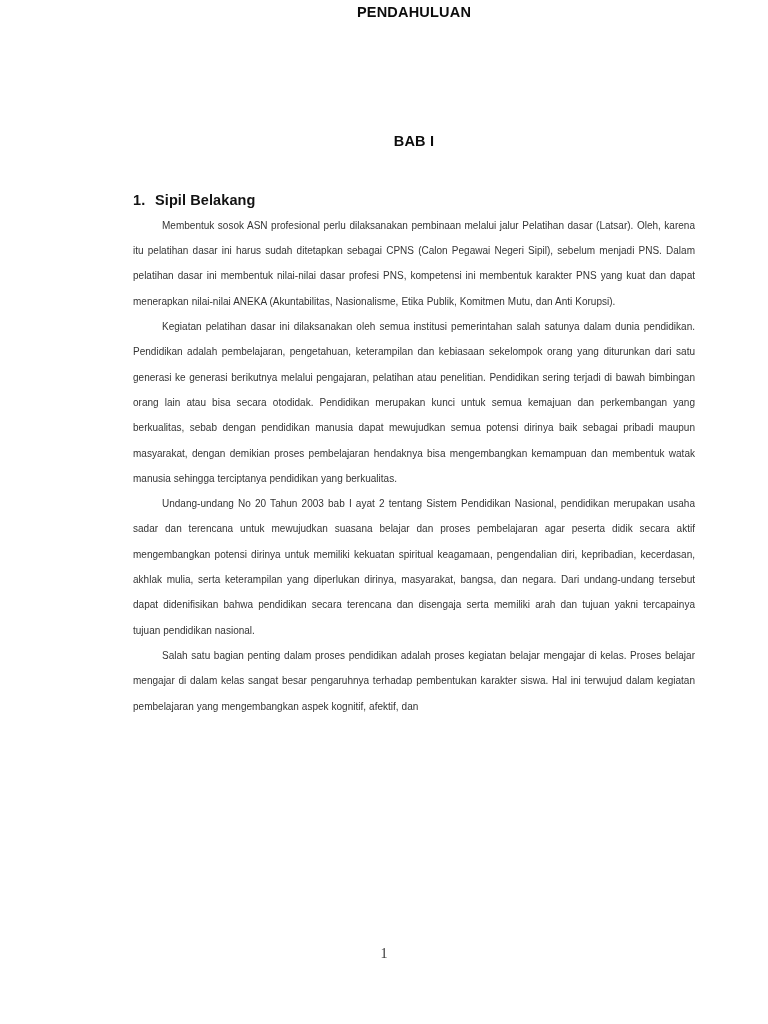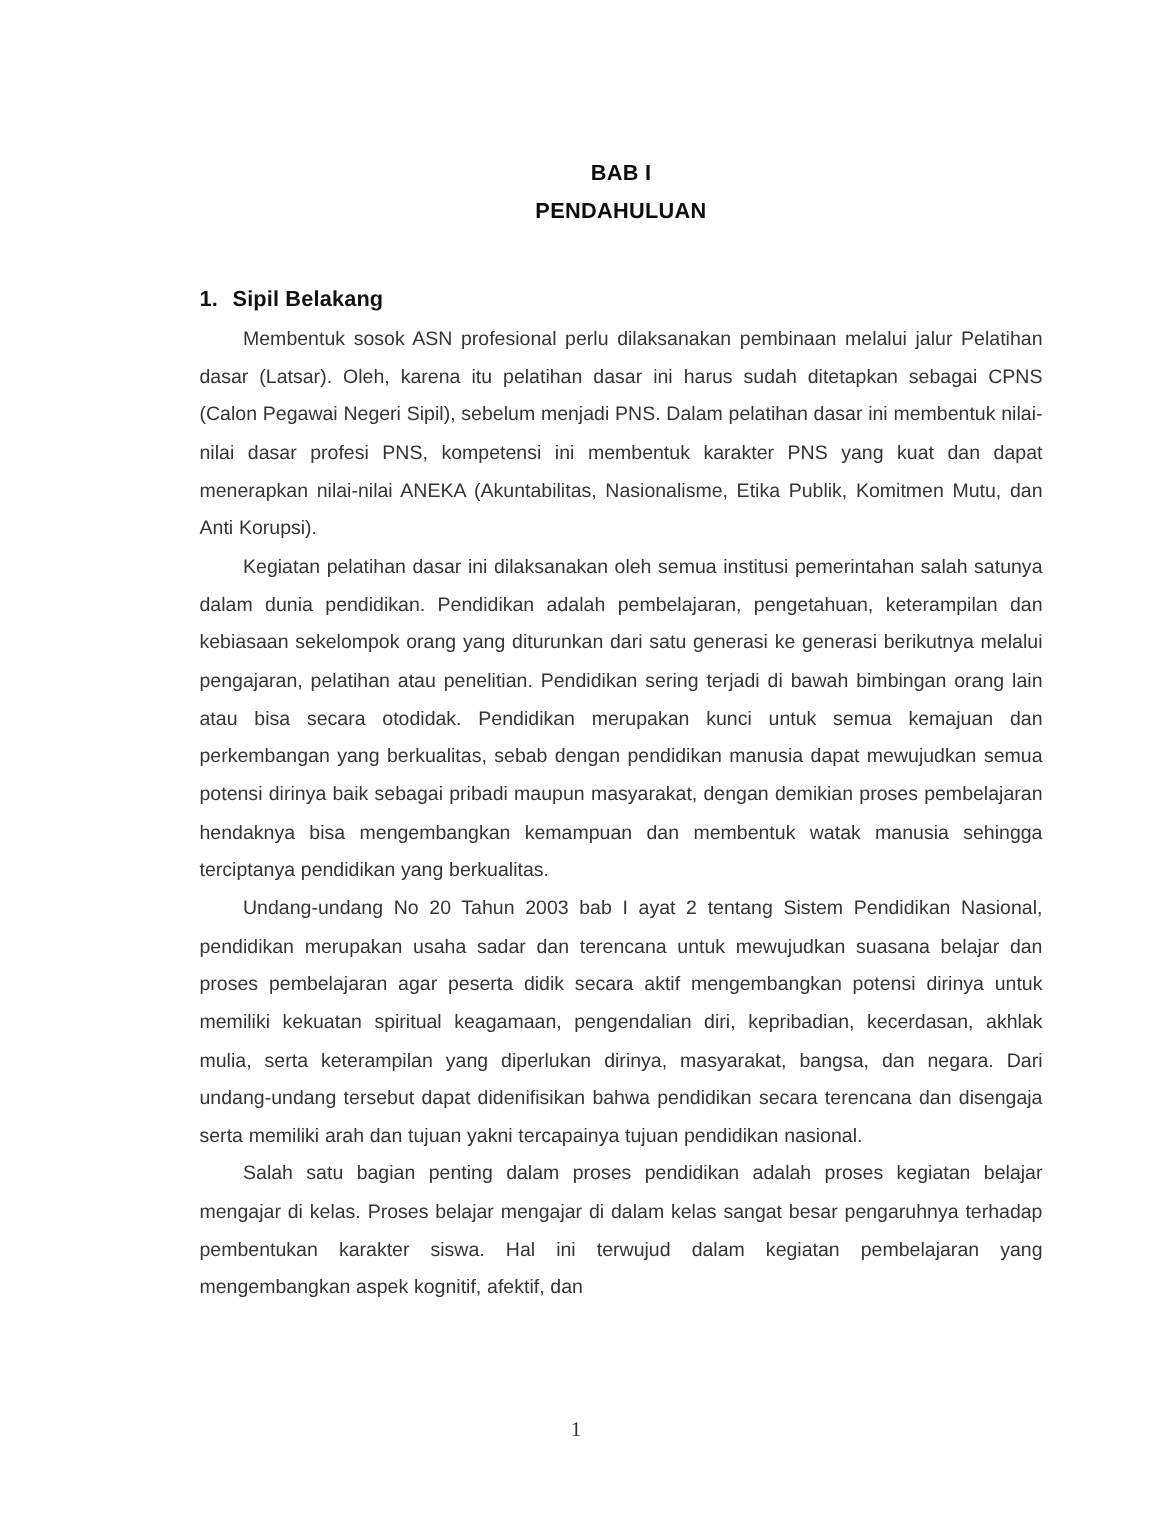--- a/index.html
+++ b/index.html
@@ -45,21 +45,21 @@
   }
   .section-number {
     width: 22px;
     flex: 0 0 22px;
   }
   .section-title {
     flex: 1 1 auto;
   }
   p.body-par {
     margin: 0;
-    font-size: 13px;
+    font-size: 10px;
     line-height: 25.3px;
     color: #343434;
     text-align: justify;
     text-justify: inter-word;
     text-indent: 29px;
     letter-spacing: 0.01px;
     word-spacing: 0.2px;
   }
   p.body-par:first-of-type {
     margin-top: 0;
@@ -74,23 +74,23 @@
     color: #333333;
     font-family: "Liberation Serif", serif;
   }
 </style>
 </head>
 <body>
 
 <div class="page">
   <div class="content">
 
+    <div class="chapter-heading">PENDAHULUAN</div>
+
     <div class="chapter-heading first">BAB I</div>
-
-    <div class="chapter-heading">PENDAHULUAN</div>
 
     <div class="section-heading">
       <span class="section-number">1.</span>
       <span class="section-title">Sipil Belakang</span>
     </div>
 
     <p class="body-par">Membentuk sosok ASN profesional perlu dilaksanakan pembinaan melalui jalur Pelatihan dasar (Latsar). Oleh, karena itu pelatihan dasar ini harus sudah ditetapkan sebagai CPNS (Calon Pegawai Negeri Sipil), sebelum menjadi PNS. Dalam pelatihan dasar ini membentuk nilai-nilai dasar profesi PNS, kompetensi ini membentuk  karakter PNS yang kuat dan dapat menerapkan nilai-nilai ANEKA (Akuntabilitas, Nasionalisme, Etika Publik, Komitmen Mutu, dan Anti Korupsi).</p>
 
     <p class="body-par">Kegiatan pelatihan dasar ini dilaksanakan oleh semua institusi pemerintahan salah satunya dalam dunia pendidikan. Pendidikan adalah pembelajaran, pengetahuan, keterampilan dan kebiasaan sekelompok orang yang diturunkan dari satu generasi ke generasi berikutnya melalui pengajaran, pelatihan atau penelitian. Pendidikan sering terjadi di bawah bimbingan orang lain atau bisa secara otodidak. Pendidikan merupakan kunci untuk semua kemajuan dan perkembangan yang berkualitas, sebab dengan pendidikan manusia dapat mewujudkan semua potensi dirinya baik sebagai pribadi maupun masyarakat, dengan demikian proses pembelajaran hendaknya bisa mengembangkan kemampuan dan membentuk watak manusia sehingga terciptanya pendidikan yang berkualitas.</p>
 

